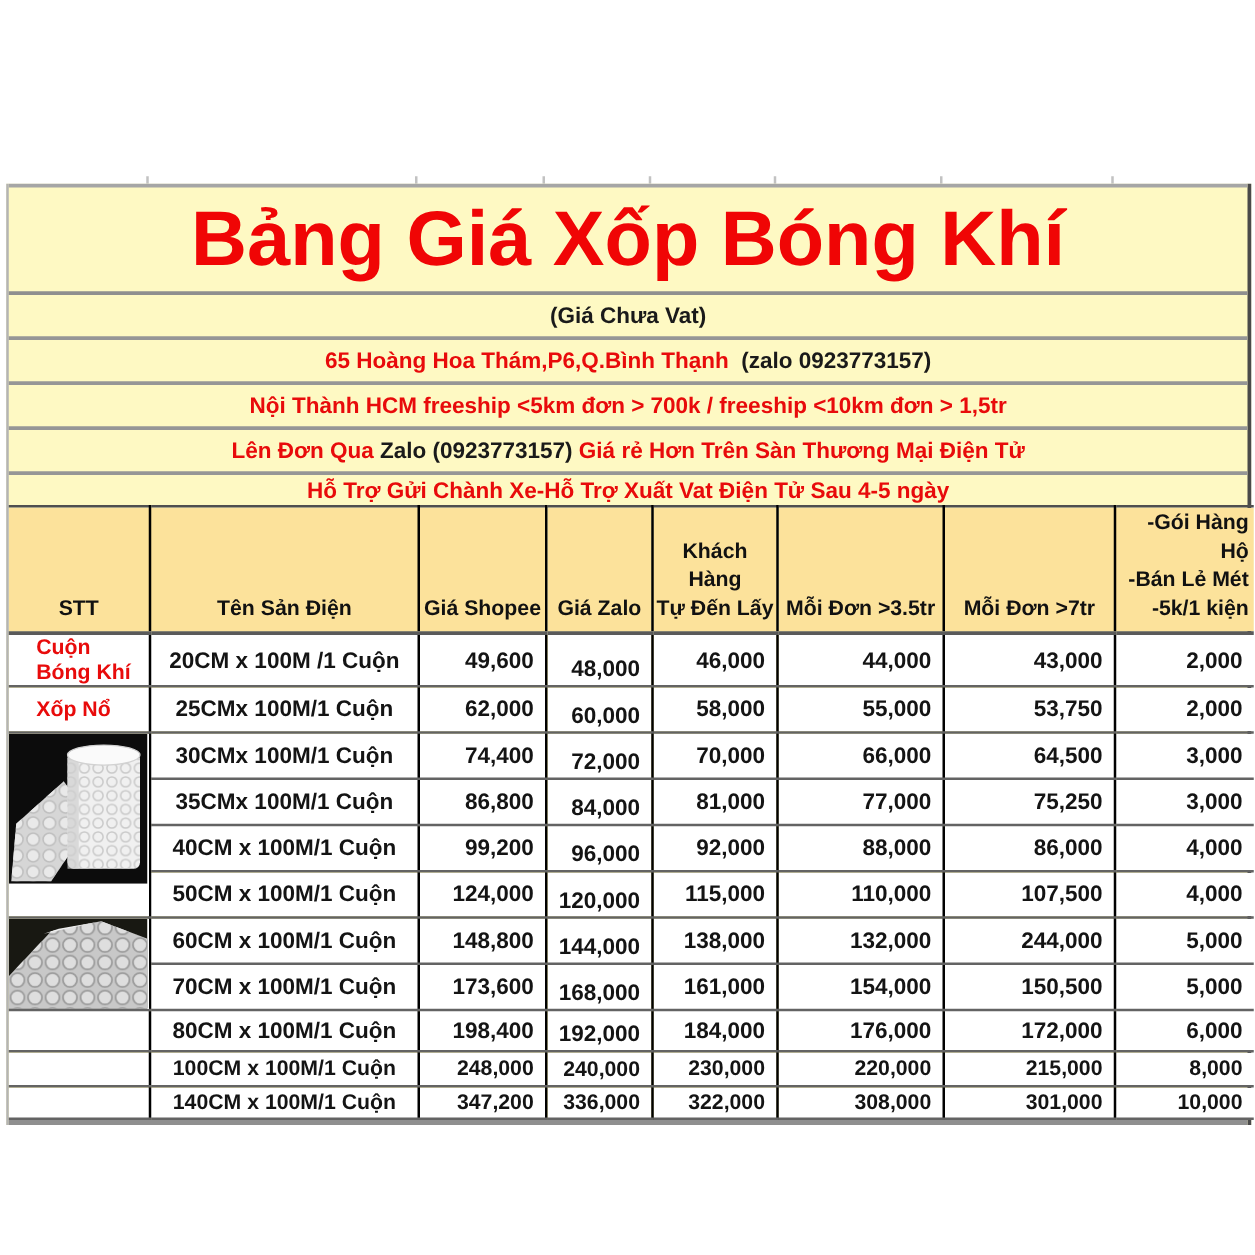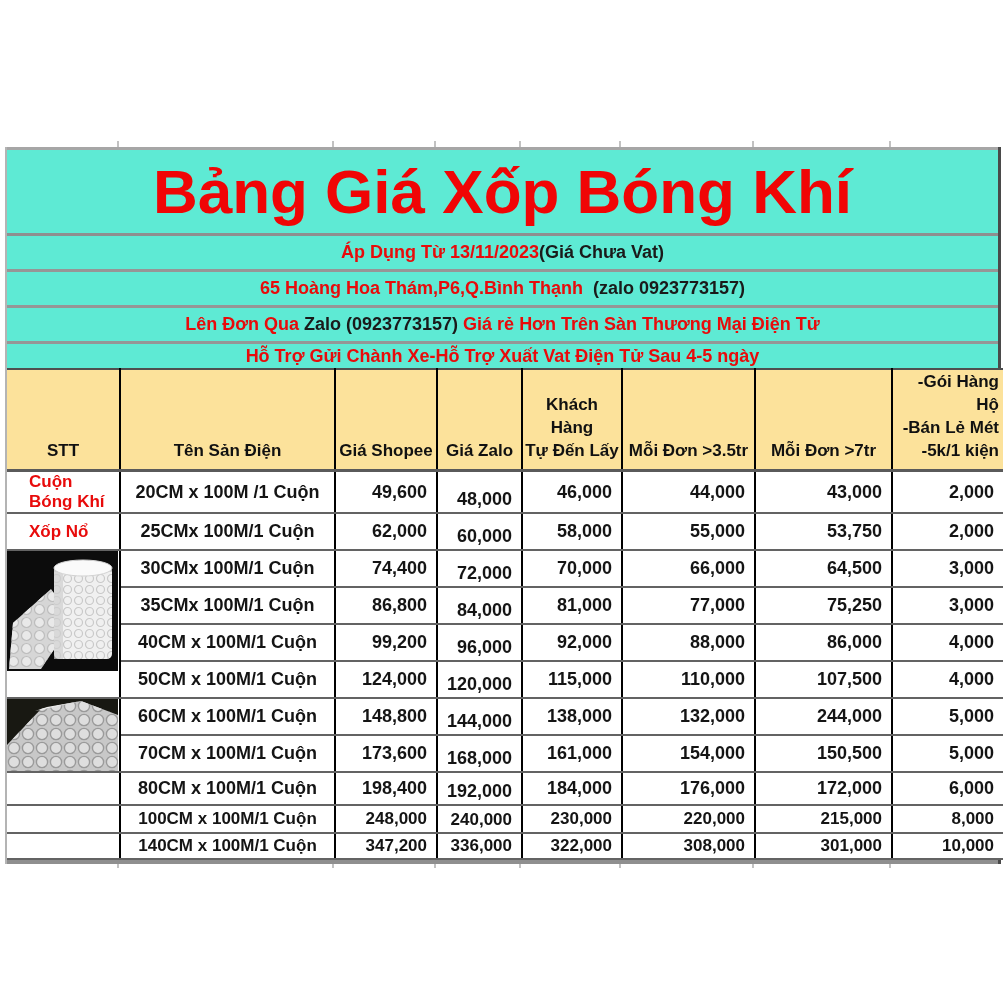--- a/index.html
+++ b/index.html
@@ -6,21 +6,21 @@
   html,body { background:#ffffff; }
   body {
     width:1004px; height:1004px; position:relative; overflow:hidden;
     font-family:"Liberation Sans", sans-serif;
     -webkit-font-smoothing:antialiased;
   }
   .sheet {
     position:absolute; left:5px; top:147px; width:996px;
     border-left:2px solid #b4b4b4;
     border-right:3px solid #4a4a4a;
-    background:#5eead4;
+    background:#fef9c3;
   }
   
   .tick { position:absolute; width:2px; background:#c2c2c2; }
   .tick.top { top:141px; height:6px; }
   .tick.bot { top:857px; height:11px; }
 
   .title-row {
     height:89px; border-top:3px solid #a6a6a6; border-bottom:3px solid #8f8f8f;
     display:flex; align-items:center; justify-content:center;
   }
@@ -85,24 +85,25 @@
 <div class="tick bot" style="left:619px"></div>
 <div class="tick bot" style="left:752px"></div>
 <div class="tick bot" style="left:889px"></div>
 
 <div class="sheet">
 
   <div class="title-row">
     <span>Bảng Giá Xốp Bóng Khí</span>
   </div>
 
-  <div class="info-row"><span class="red">Áp Dụng Từ 13/11/2023</span><span class="blk">(Giá Chưa Vat)</span></div>
+  <div class="info-row"><span class="blk">(Giá Chưa Vat)</span></div>
 
   <div class="info-row"><span class="red">65 Hoàng Hoa Thám,P6,Q.Bình Thạnh</span><span class="blk">  (zalo 0923773157)</span></div>
 
+  <div class="info-row"><span class="red">Nội Thành HCM freeship &lt;5km đơn &gt; 700k / freeship &lt;10km đơn &gt; 1,5tr</span></div>
 
   <div class="info-row"><span class="red">Lên Đơn Qua </span><span class="blk">Zalo (0923773157)</span><span class="red"> Giá rẻ Hơn Trên Sàn Thương Mại Điện Tử</span></div>
 
   <div class="info-row last"><span class="red">Hỗ Trợ Gửi Chành Xe-Hỗ Trợ Xuất Vat Điện Tử Sau 4-5 ngày</span></div>
 
   <table>
     <colgroup>
       <col style="width:113px">
         <col style="width:215px">
         <col style="width:102px">

